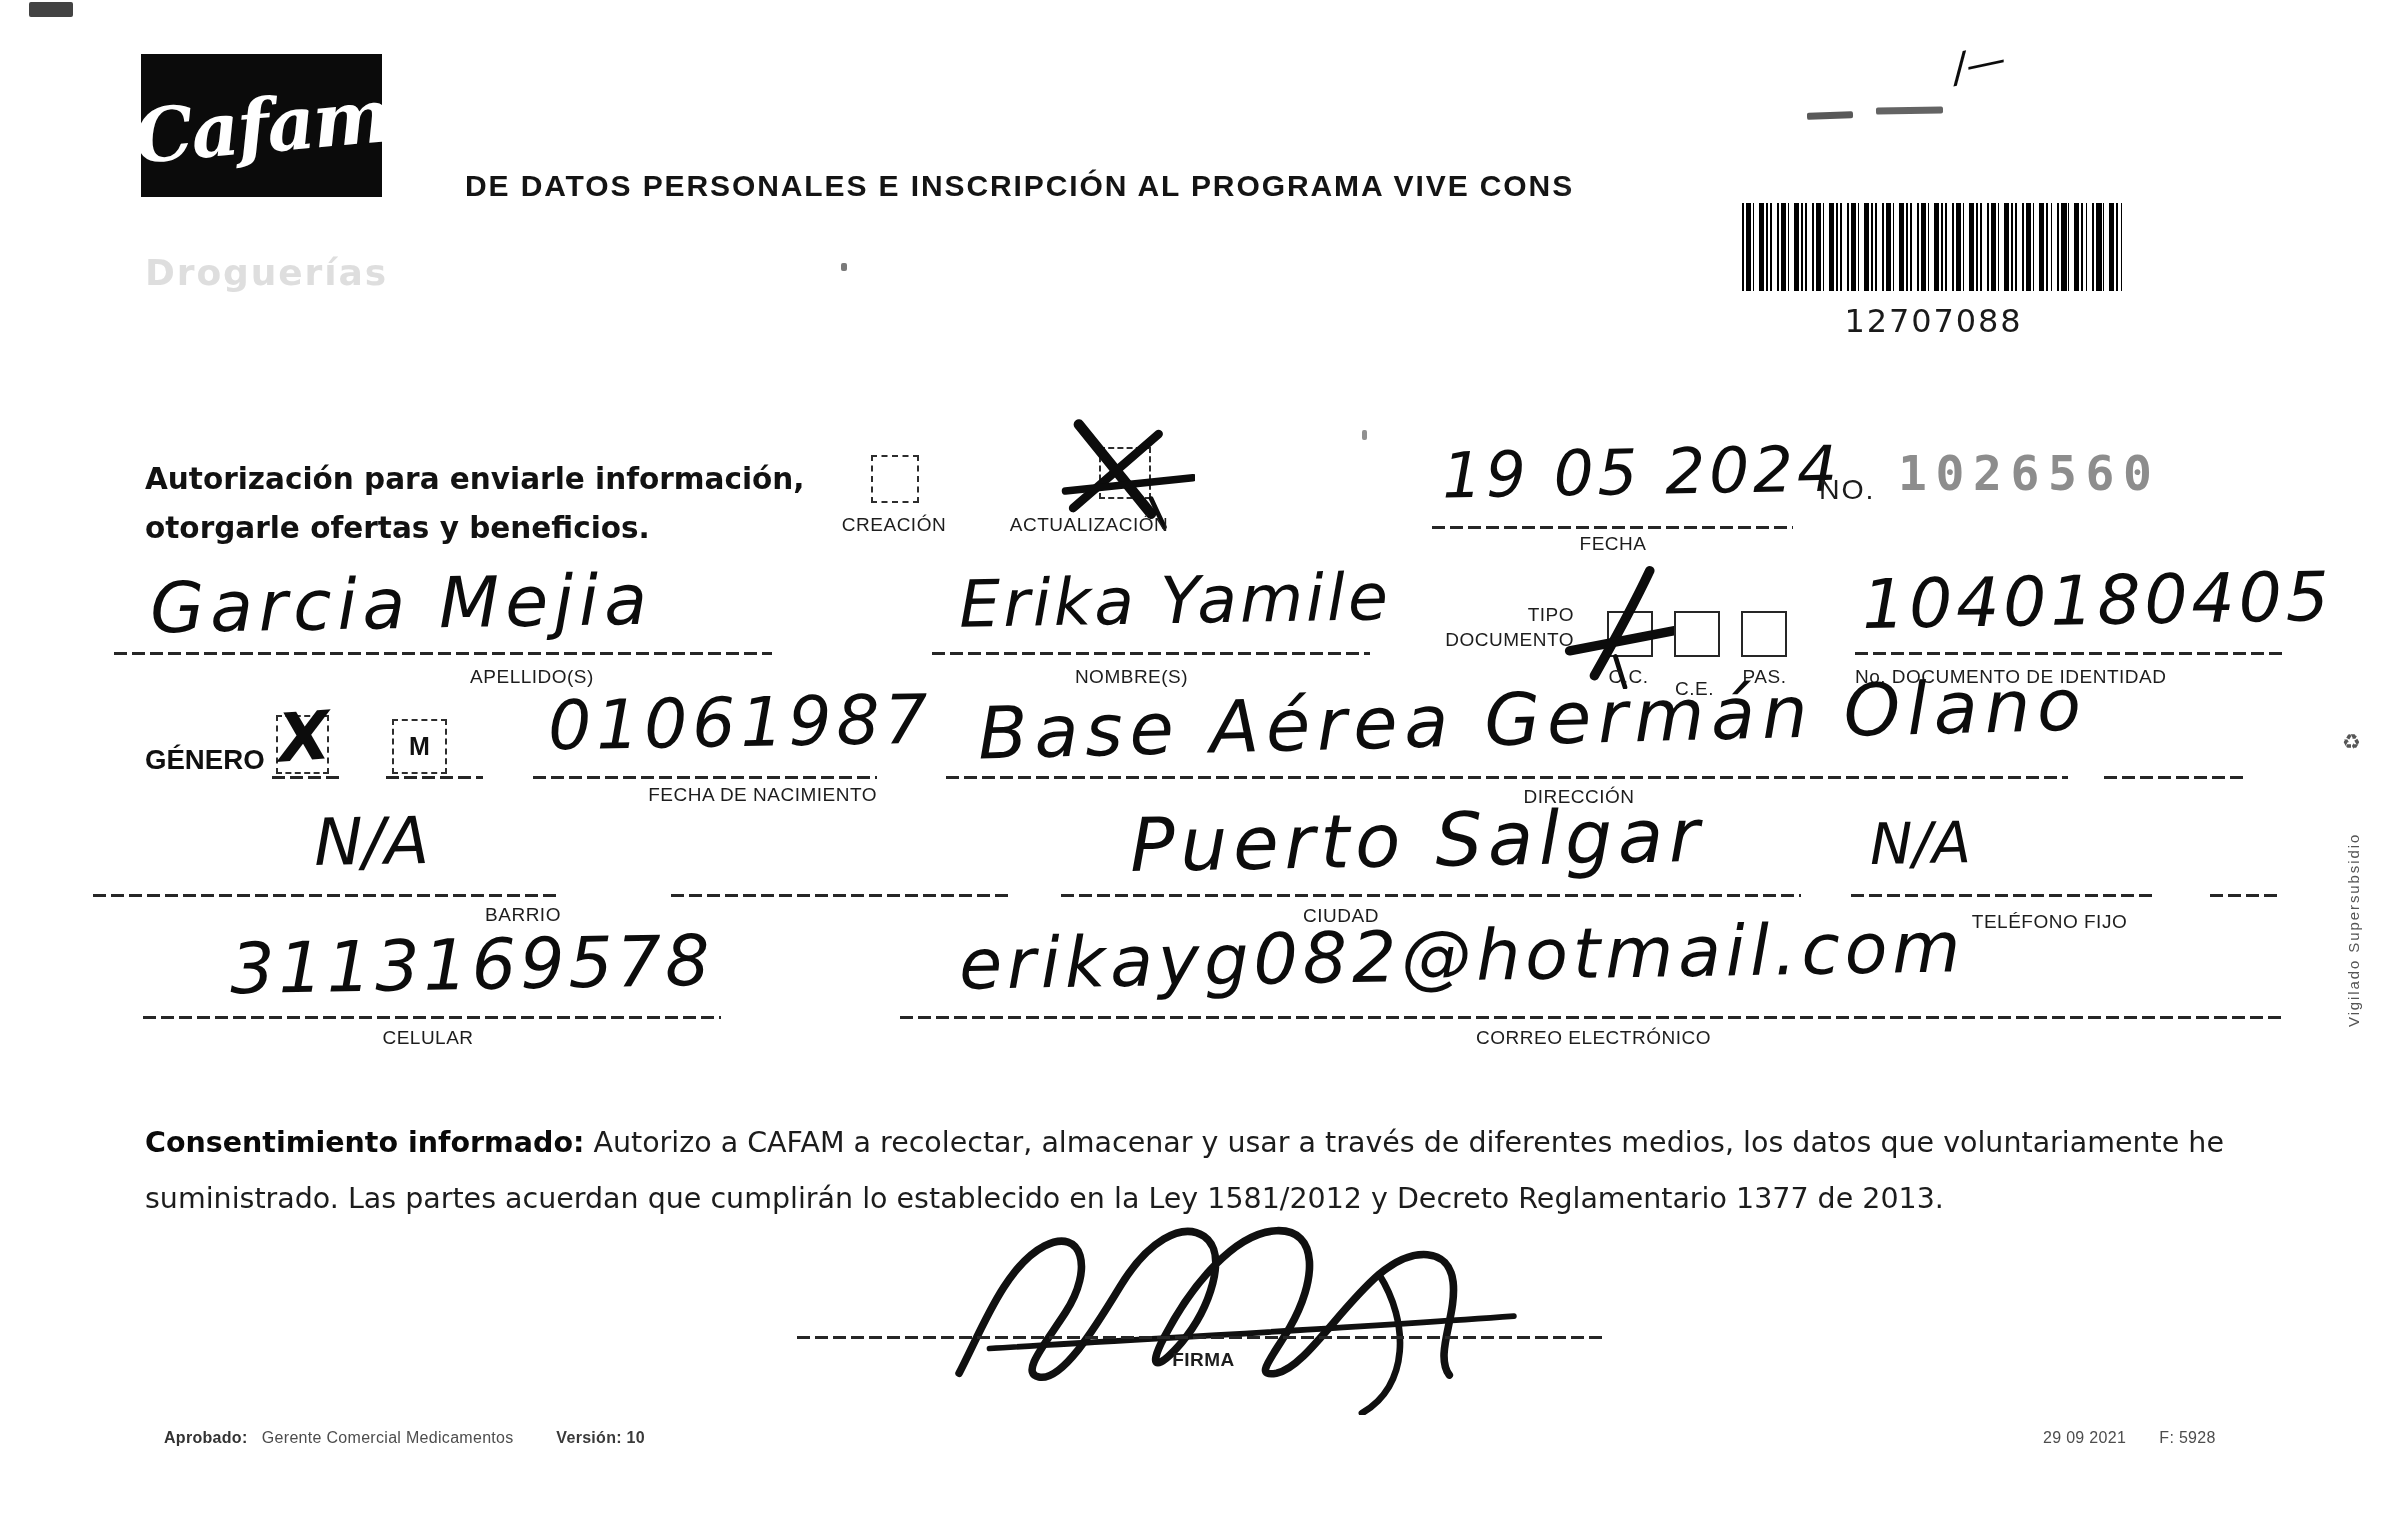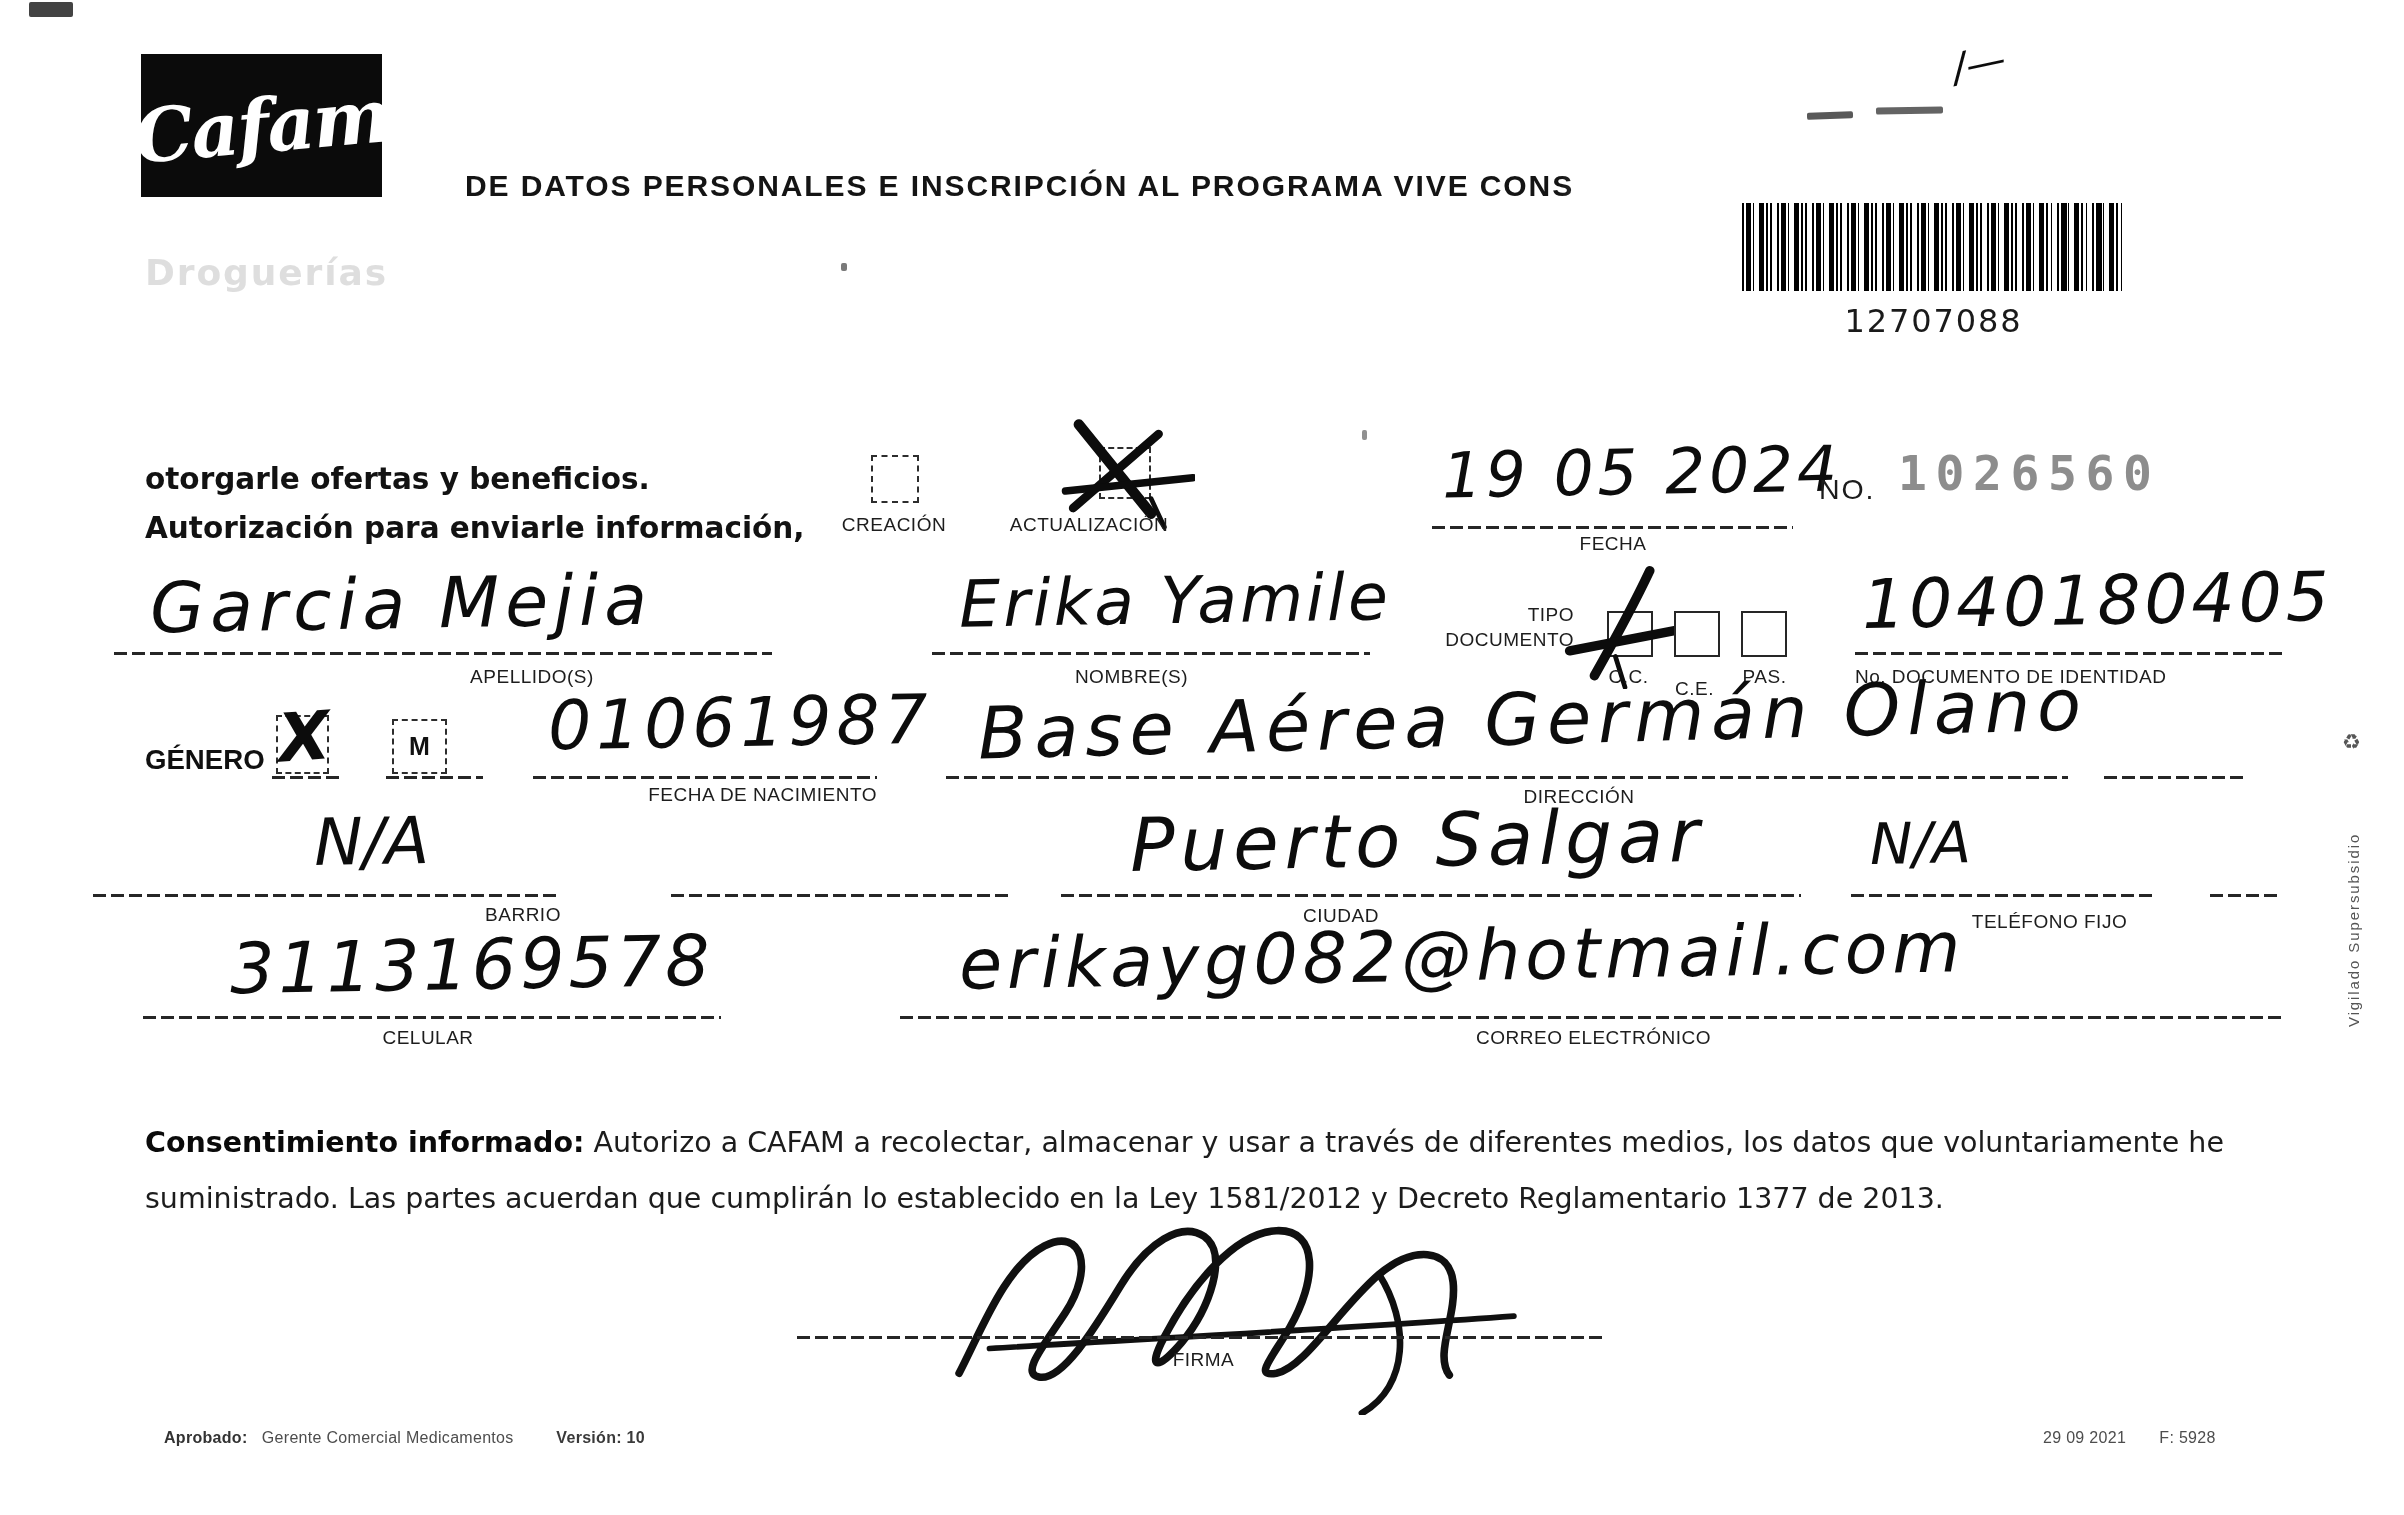--- a/index.html
+++ b/index.html
@@ -53,22 +53,22 @@
 
   <div class="abs speck" style="left:1807px;top:112px;width:46px;height:6.7px;opacity:.75;transform:rotate(-2deg)"></div>
   <div class="abs speck" style="left:1876px;top:107px;width:67px;height:6.7px;opacity:.7;transform:rotate(-1deg)"></div>
   <div class="abs hw" style="left:1952px;top:40px;font-size:40px;transform:rotate(-12deg);">∕—</div>
 
   <div class="abs barcode" style="left:1742px;top:203px;width:383px;height:88px;"></div>
   <div class="abs" style="left:1742px;top:302px;width:383px;text-align:center;font-size:32px;
        letter-spacing:1.9px;color:#1a1a1a;font-family:'DejaVu Sans',sans-serif;">12707088</div>
 
   <div class="abs intro" style="left:145px;top:455px;">
+    <div>Autorización para enviarle información,</div>
     <div>otorgarle ofertas y beneficios.</div>
-    <div>Autorización para enviarle información,</div>
   </div>
 
   <div class="abs box-dash" style="left:871px;top:455px;width:44px;height:44px;"></div>
   <div class="abs lbl" style="left:818px;top:514px;width:152px;">CREACIÓN</div>
 
   <div class="abs box-dash" style="left:1099px;top:447px;width:48px;height:48px;"></div>
   <svg class="abs" style="left:1052px;top:415px;" width="143" height="114" viewBox="0 0 150 120">
     <path d="M28 10 L104 104" stroke="#0c0c0c" stroke-width="11" stroke-linecap="round" fill="none"></path>
     <path d="M112 20 L22 98" stroke="#0c0c0c" stroke-width="9" stroke-linecap="round" fill="none"></path>
     <path d="M14 80 L148 66" stroke="#0c0c0c" stroke-width="8" stroke-linecap="round" fill="none"></path>
@@ -153,21 +153,21 @@
   <div class="abs consent" style="left:145px;top:1115px;width:2130px;">
     <b>Consentimiento informado:</b><span> Autorizo a CAFAM a recolectar, almacenar y usar a través de diferentes medios, los datos que voluntariamente he suministrado. Las partes acuerdan que cumplirán lo establecido en la Ley 1581/2012 y Decreto Reglamentario 1377 de 2013.</span>
   </div>
 
   <svg class="abs" style="left:932px;top:1187px;" width="609" height="228" viewBox="0 0 640 240">
     <path d="M28 196 C 52 150 76 84 118 62 C 158 42 170 86 140 132 C 118 166 92 196 112 200 C 136 205 170 150 198 104 C 226 58 262 36 286 52 C 312 70 292 128 262 164 C 240 190 224 196 244 158 C 272 104 318 48 362 46 C 408 44 404 100 376 148 C 356 182 338 200 362 196 C 392 190 428 128 470 92 C 506 62 544 64 548 100 C 552 136 528 176 544 198" stroke="#101010" stroke-width="8" fill="none" stroke-linecap="round"></path>
     <path d="M60 170 C 220 160 420 150 612 136" stroke="#101010" stroke-width="6" fill="none" stroke-linecap="round"></path>
     <path d="M470 92 C 502 142 502 210 452 238" stroke="#101010" stroke-width="7" fill="none" stroke-linecap="round"></path>
   </svg>
   <div class="abs ul" style="left:797px;top:1336px;width:810px;"></div>
-  <div class="abs lbl" style="left:1132px;top:1349px;width:143px;">FIRMA</div>
+  <div class="abs lbl" style="left:1132px;top:1349px;width:143px;font-weight:bold;">FIRMA</div>
 
   <div class="abs footer" style="left:164px;top:1429px;">
     <b style="color:#333;">Aprobado:</b>
     <span style="margin-left:9.5px;">Gerente Comercial Medicamentos</span>
     <span style="margin-left:38px;font-weight:bold;color:#3a3a3a;">Versión: 10</span>
   </div>
   <div class="abs footer" style="left:2043px;top:1429px;">
     <span>29 09 2021</span>
     <span style="margin-left:28.5px;">F: 5928</span>
   </div>

